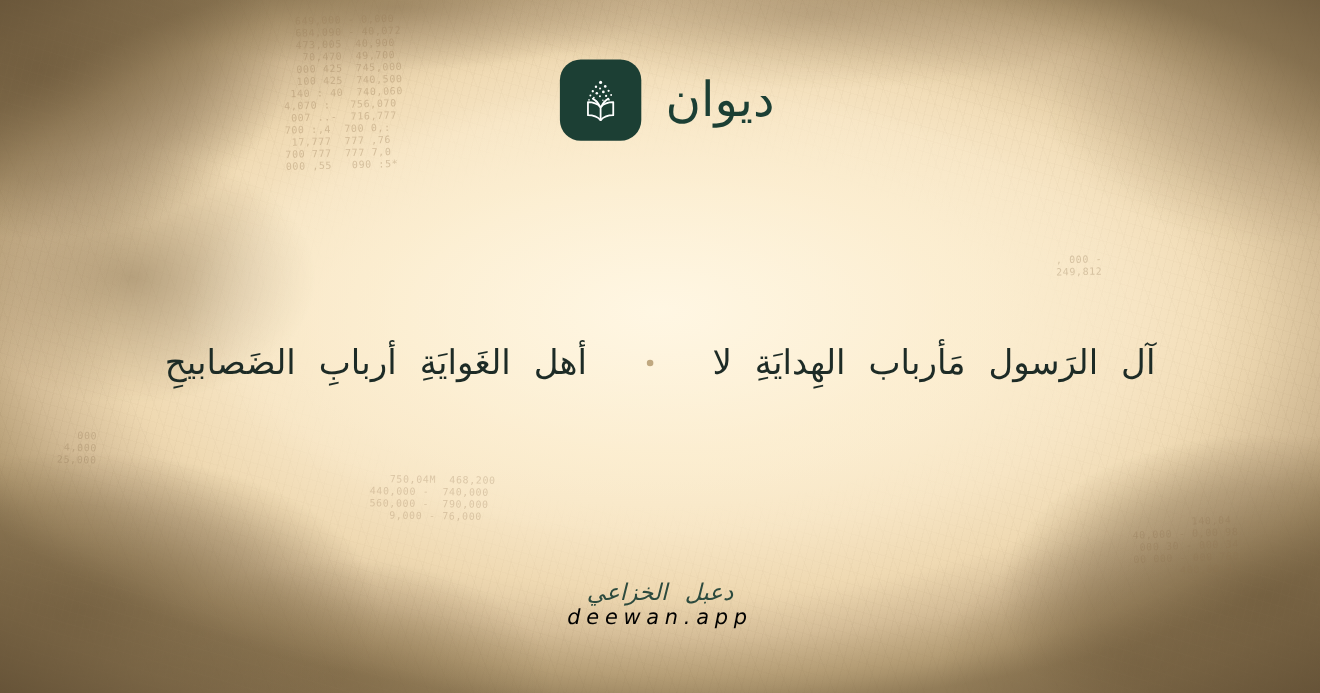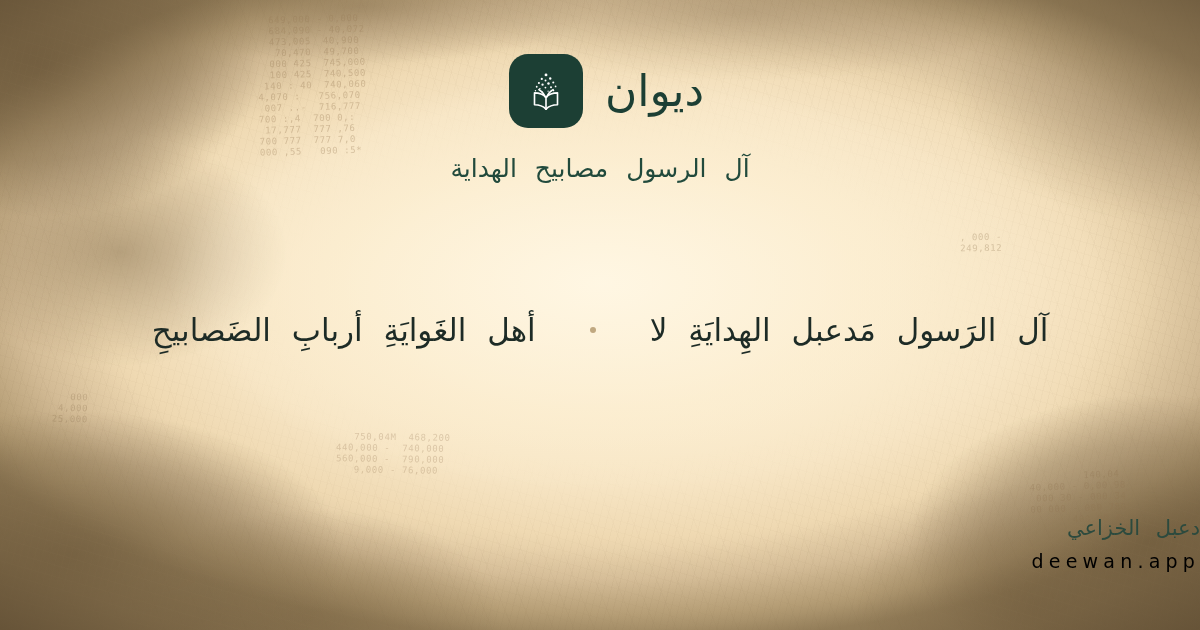--- a/index.html
+++ b/index.html
@@ -171,22 +171,22 @@
     flex: 0 0 auto;
   }
 
   .footer {
     position: absolute;
     left: 0;
     right: 0;
     bottom: 58px;
     display: flex;
     flex-direction: column;
-    align-items: flex-start;
-    gap: 10px;
+    align-items: center;
+    font-style: italic;
   }
   .poet {
     font-size: 21px;
     color: #2c4a3e;
     direction: rtl;
     word-spacing: 9px;
   }
   .site {
     font-size: 19px;
     color: #000000;
@@ -264,24 +264,23 @@
             <circle cx="31.9" cy="23.6" r="0.8"></circle>
             <circle cx="13.0" cy="23.8" r="0.75"></circle>
             <circle cx="26.2" cy="24.2" r="0.7"></circle>
             <circle cx="20.0" cy="25.0" r="0.7"></circle>
           </g>
         </svg>
       </div>
       <div class="brand-name">ديوان</div>
     </div>
 
-    <div class="subtitle">آل  الرسول   مصابيح  الهداية</div>
 
     <div class="verse">
-      <div class="hemistich">آل الرَسول مَدعبل الهِدايَةِ لا</div>
+      <div class="hemistich">آل الرَسول مَأرباب الهِدايَةِ لا</div>
       <div class="verse-sep"></div>
       <div class="hemistich">أهل الغَوايَةِ أربابِ الضَصابيحِ</div>
     </div>
 
     <div class="footer">
       <div class="poet">دعبل  الخزاعي</div>
       <div class="site">deewan.app</div>
     </div>
 
   </div>

